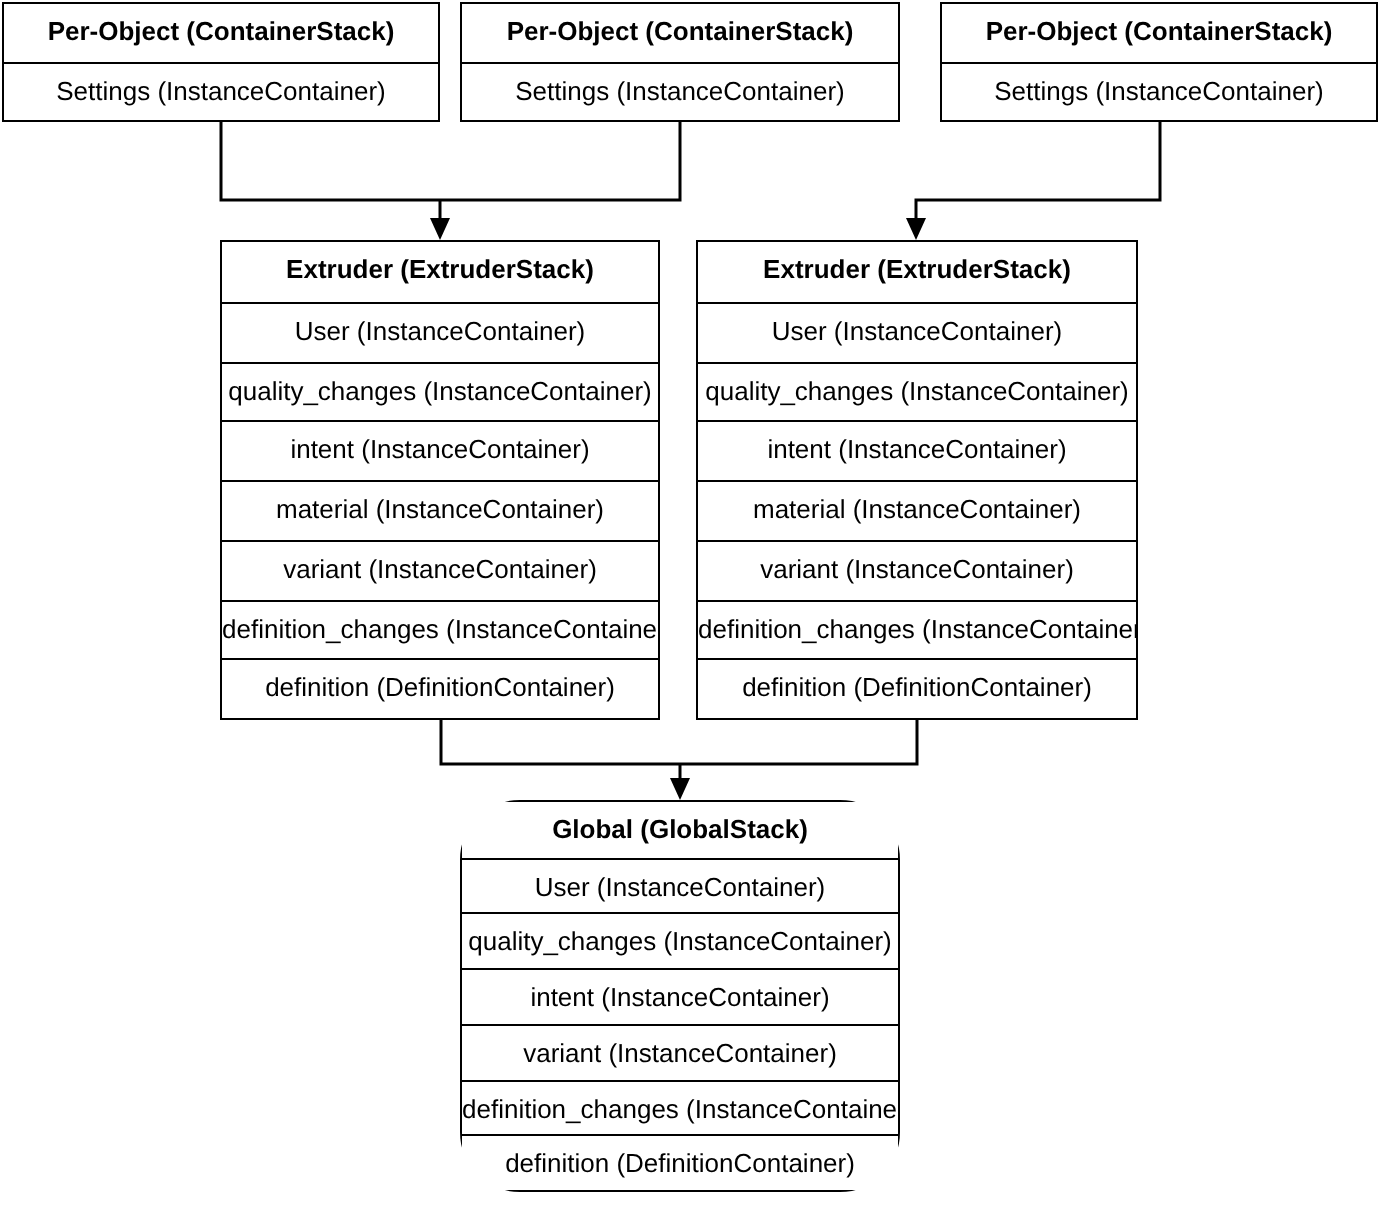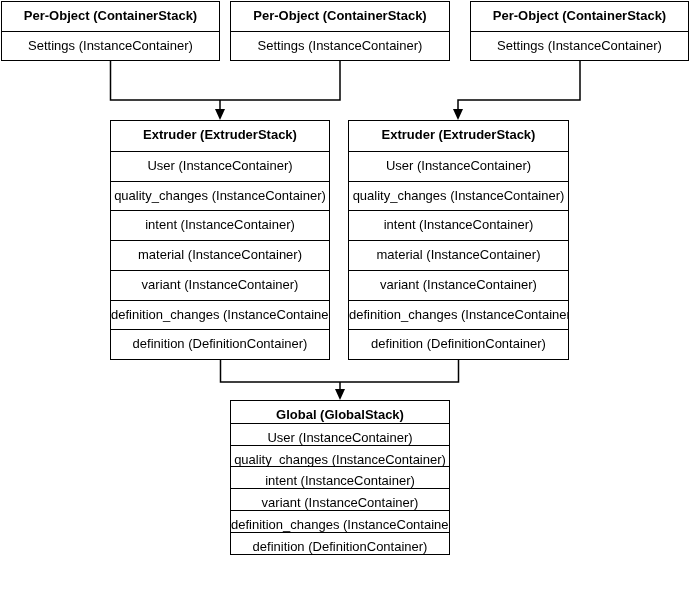--- a/index.html
+++ b/index.html
@@ -113,21 +113,21 @@
     <div class="row header">Extruder (ExtruderStack)</div>
     <div class="row">User (InstanceContainer)</div>
     <div class="row">quality_changes (InstanceContainer)</div>
     <div class="row">intent (InstanceContainer)</div>
     <div class="row">material (InstanceContainer)</div>
     <div class="row">variant (InstanceContainer)</div>
     <div class="row">definition_changes (InstanceContainer)</div>
     <div class="row">definition (DefinitionContainer)</div>
   </div>
 
-  <div class="node" style="left:230px; top:400px; width:220px; height:155px;">
+  <div class="node" style="left:230px; top:400px; width:220px; height:196px;border-radius:30px;">
     <div class="row header">Global (GlobalStack)</div>
     <div class="row">User (InstanceContainer)</div>
     <div class="row">quality_changes (InstanceContainer)</div>
     <div class="row">intent (InstanceContainer)</div>
     <div class="row">variant (InstanceContainer)</div>
     <div class="row">definition_changes (InstanceContainer)</div>
     <div class="row">definition (DefinitionContainer)</div>
   </div>
 
 </div>

